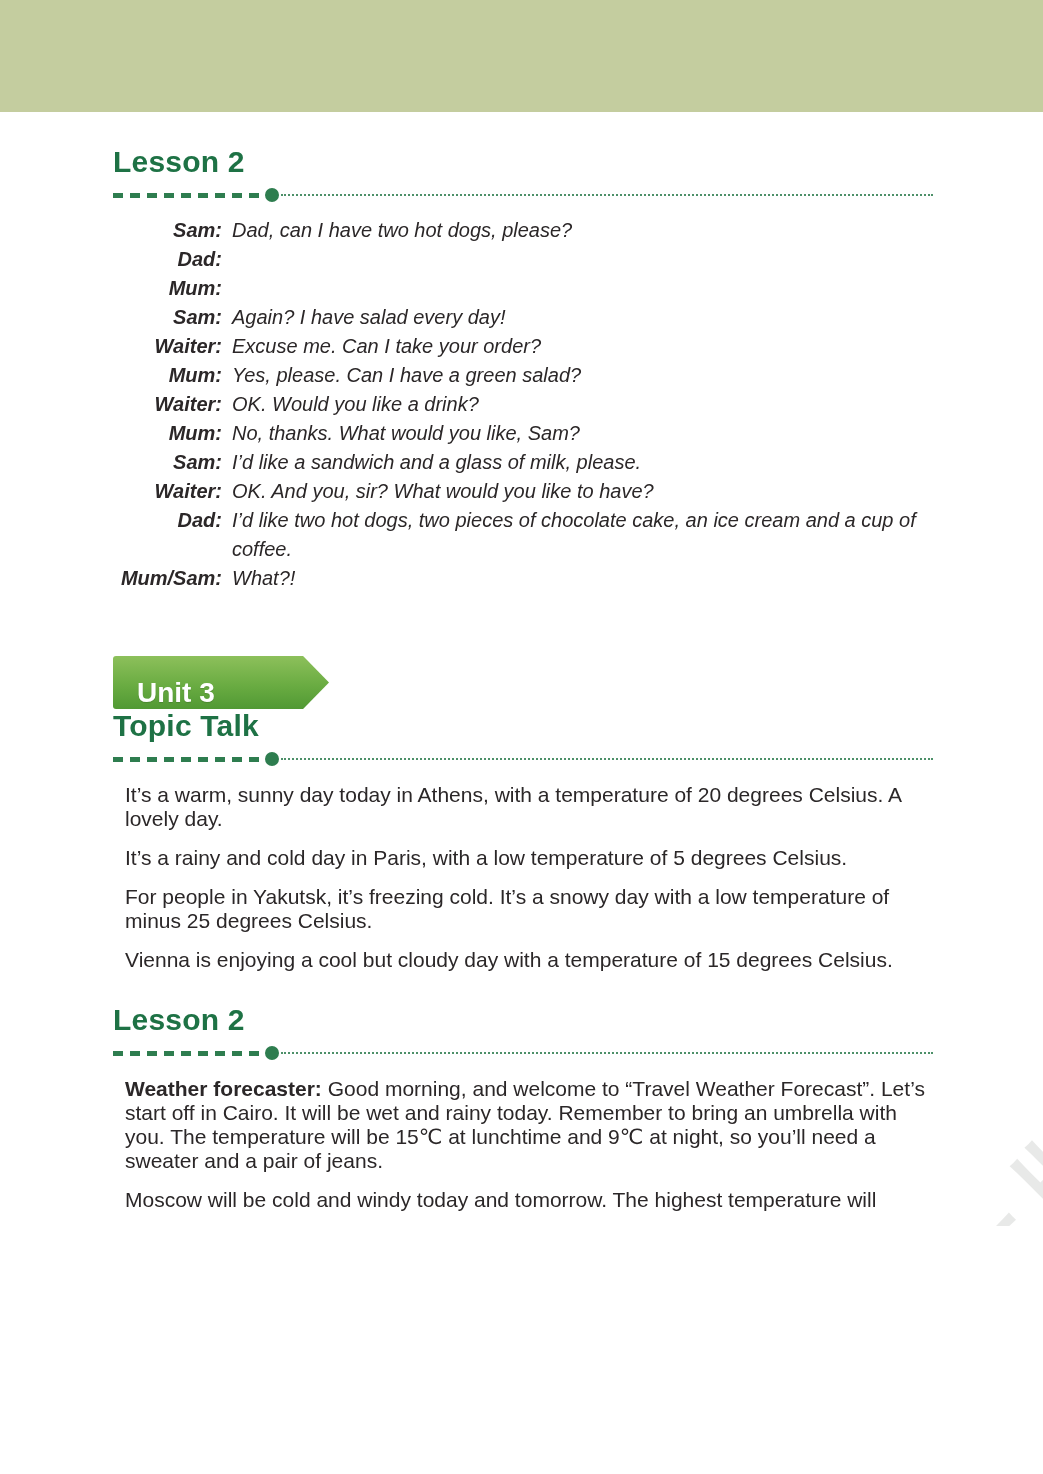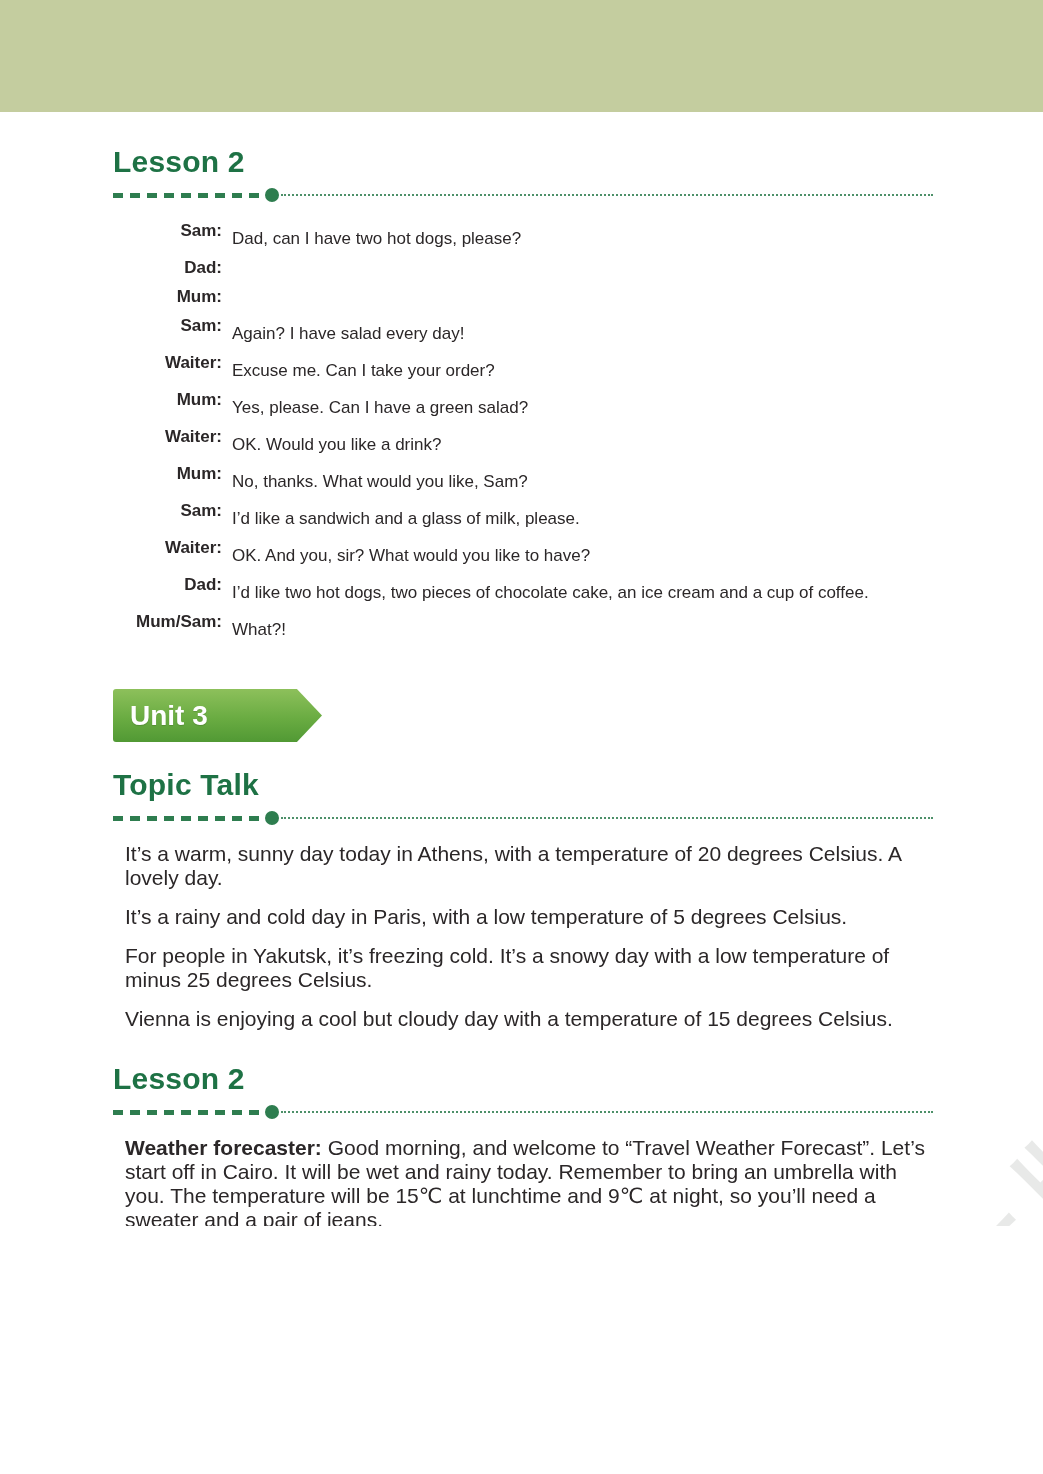--- a/index.html
+++ b/index.html
@@ -20,21 +20,21 @@
   .content { padding: 0 113px 0 113px; }
 
   .section-heading {
     margin: 0;
     font-size: 30px;
     font-weight: bold;
     color: #1e7245;
     letter-spacing: 0.2px;
   }
   .heading-1 { margin-top: 33px; }
-  .heading-topic { margin-top: 26px; }
+  .heading-topic { margin-top: 0; }
   .heading-lesson2b { margin-top: 31px; }
 
   .rule {
     display: flex;
     align-items: center;
     width: 820px;
     height: 14px;
     margin-top: 9px;
   }
   .rule-dashes {
@@ -54,40 +54,42 @@
     flex: 1;
     height: 0;
     border-top: 2px dotted #2e7d4f;
     margin-left: 2px;
     opacity: 0.85;
   }
 
   .dialogue { margin-top: 14px; }
   .dialogue-row {
     display: flex;
-    font-size: 17px;
+    font-size: 20px;
     line-height: 29px;
+    font-style: italic;
   }
   .speaker {
     width: 109px;
     flex-shrink: 0;
     text-align: right;
     font-weight: bold;
   }
-  .speech { margin-left: 10px; max-width: 700px; margin-top: 8px; }
+  .speech { margin-left: 10px; max-width: 700px; }
 
   .unit-banner {
-    margin-top: 45px;
+    margin-top: 63px;
     width: 209px;
     height: 53px;
     background: linear-gradient(to bottom, #8dc05b 0%, #6aac42 55%, #519934 100%);
     clip-path: polygon(0 0, 88% 0, 100% 50%, 88% 100%, 0 100%);
     border-radius: 3px;
     display: flex;
-    align-items: center;
+    align-items: flex-end;
+    padding-left: 7px;
   }
   .unit-banner-label {
     color: #ffffff;
     font-weight: bold;
     font-size: 28px;
     padding-left: 17px;
     text-shadow: 0 1px 1px rgba(0,0,0,0.15);
   }
 
   .para {

